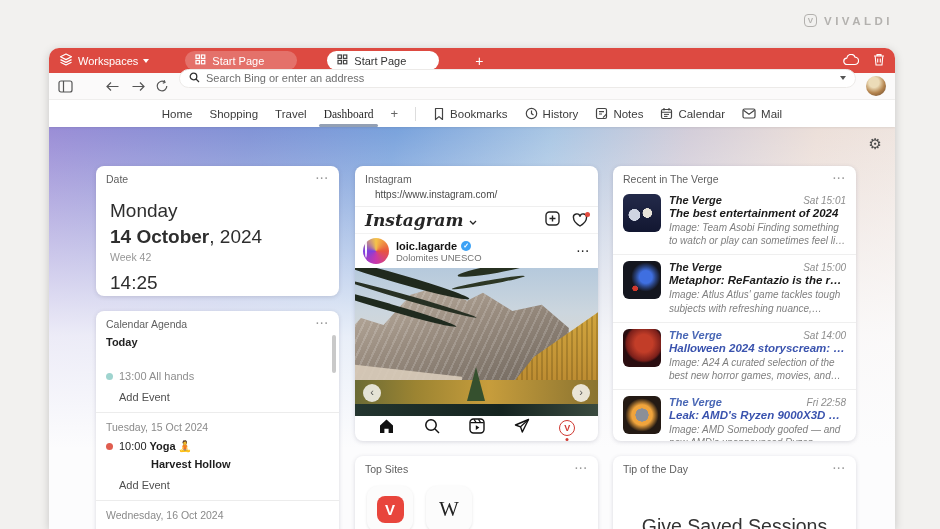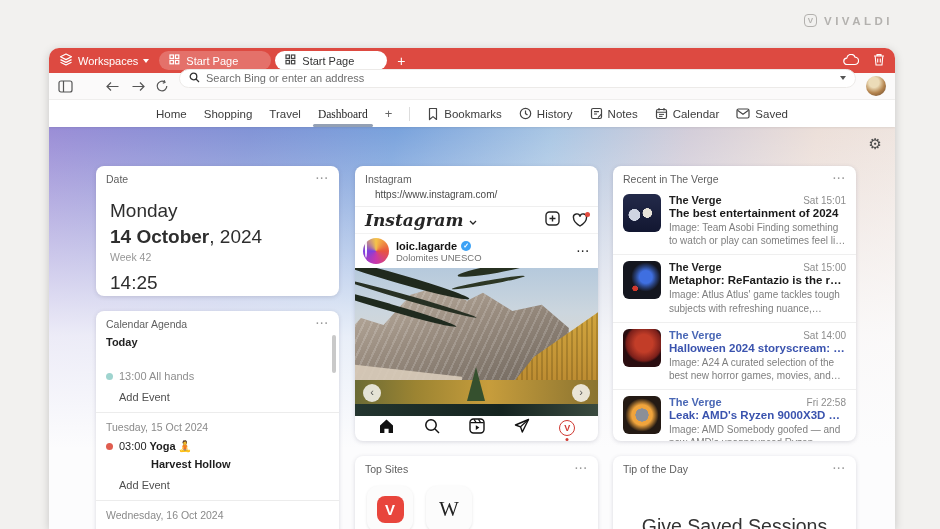--- a/index.html
+++ b/index.html
@@ -6,21 +6,21 @@
     font-family:"Liberation Sans",sans-serif;background:#f2f1ef;}
   *{box-sizing:border-box;}
   .brand{position:absolute;top:14px;right:47px;display:flex;align-items:center;gap:7px;color:#b3b1ae;}
   .brand .logo-ring{width:13px;height:13px;border:1.6px solid #b3b1ae;border-radius:4px;display:grid;place-items:center;font-size:8px;font-weight:bold;}
   .brand .brand-text{font-size:11.5px;font-weight:bold;letter-spacing:3.5px;}
 
   .window{position:absolute;left:49px;top:48px;width:846px;height:481px;border-radius:10px 10px 0 0;
     overflow:hidden;box-shadow:0 2px 10px rgba(0,0,0,0.18);display:flex;flex-direction:column;background:#fff;}
 
   
-  .tabbar{height:25px;background:#dd4a41;display:flex;align-items:center;padding:0 10px;flex-shrink:0;}
+  .tabbar{height:25px;background:#dd4a41;display:flex;align-items:center;padding:0 10px;flex-shrink:0;gap:26px;}
   .workspaces{display:flex;align-items:center;gap:5px;color:#fff;font-size:11px;margin-right:10px;cursor:default;}
   .caret-down{width:0;height:0;border-left:3.5px solid transparent;border-right:3.5px solid transparent;border-top:4px solid #fff;}
   .tab{display:flex;align-items:center;gap:6px;height:19px;border-radius:10px;padding:0 10px;width:112px;font-size:11px;margin-right:4px;}
   .tab.inactive{background:rgba(255,255,255,0.22);color:#fff;}
   .tab.active{background:#fff;color:#333;}
   .tab-plus{color:#fff;font-size:14px;margin-left:6px;line-height:1;}
   .tabbar-spacer{flex:1;}
   .tabbar-right{display:flex;align-items:center;gap:14px;color:#fff;}
 
   
@@ -130,21 +130,21 @@
   .v-item{display:flex;gap:8px;padding:6px 10px 7px;border-bottom:1px solid #efefef;}
   .v-item:last-child{border-bottom:none;}
   .v-thumb{width:38px;height:38px;border-radius:6px;flex-shrink:0;}
   .t1{background:radial-gradient(circle at 30% 55%,#cfd4e2 0 17%,transparent 18%),
       radial-gradient(circle at 64% 50%,#e8e4da 0 15%,transparent 16%),linear-gradient(180deg,#232a4a,#121731);}
   .t2{background:radial-gradient(circle at 60% 42%,#3f6fe0 0 20%,rgba(63,111,224,0.5) 32%,transparent 46%),
       radial-gradient(circle at 32% 72%,#d2382b 0 7%,transparent 8%),#14161f;}
   .t3{background:radial-gradient(circle at 55% 38%,#c23d28 0 28%,#7a1f1a 55%,transparent 62%),#2a0d10;}
   .t4{background:radial-gradient(circle at 50% 50%,#8a8f98 0 24%,transparent 25%),
       radial-gradient(circle at 50% 50%,#f0a43c 0 38%,transparent 62%),#241a14;}
-  .v-content{flex:1;min-width:0;}
+  .v-content{flex:1;min-width:0;font-style:italic;}
   .v-row1{display:flex;justify-content:space-between;align-items:baseline;}
   .v-source{font-size:11px;font-weight:bold;color:#4967b5;}
   .v-time{font-size:10px;color:#8d8d8d;}
   .v-headline{font-size:11.5px;font-weight:bold;color:#3a53ae;white-space:nowrap;overflow:hidden;text-overflow:ellipsis;margin:1px 0 2px;}
   .v-item.visited .v-source{color:#222;}
   .v-item.visited .v-headline{color:#1a1a1a;}
   .v-desc{font-size:10px;color:#7f7f7f;line-height:1.32;display:-webkit-box;-webkit-line-clamp:2;-webkit-box-orient:vertical;overflow:hidden;}
 
   
   .w-topsites{left:306px;top:329px;height:200px;}
@@ -306,21 +306,21 @@
       </span>
       <span>Calendar</span>
     </span>
     <span class="nav-tool">
       <span>
         <svg width="14" height="11" viewBox="0 0 14 11">
             <rect x="1" y="1" width="12" height="9" rx="1.5" fill="none" stroke="#444" stroke-width="1.2"></rect>
             <path d="M1.5 2.2 7 6.2l5.5-4" fill="none" stroke="#444" stroke-width="1.1"></path>
           </svg>
       </span>
-      <span>Saved</span>
+      <span>Mail</span>
     </span>
   </div>
 
   <div class="dashboard">
     <span class="gear">⚙</span>
 
     <div class="card w-date">
       <div class="card-head">
         <span>Date</span>
         <span class="menu-dots">···</span>
@@ -342,21 +342,21 @@
         <div class="agenda-today">Today</div>
         <div class="ev muted">
           <span class="dot" style="background:#9fd4cf"></span>
           <span><span>13:00</span> <span class="ev-title">All hands</span></span>
         </div>
         <div class="add-event">Add Event</div>
         <div class="agenda-div"></div>
         <div class="agenda-day">Tuesday, 15 Oct 2024</div>
         <div class="ev">
           <span class="dot" style="background:#e05d4f"></span>
-          <span><span>03:00</span> <span class="ev-title">Yoga 🧘</span></span>
+          <span><span>10:00</span> <span class="ev-title">Yoga 🧘</span></span>
         </div>
         <div class="ev-loc">Harvest Hollow</div>
         <div class="add-event">Add Event</div>
         <div class="agenda-div"></div>
         <div class="agenda-day">Wednesday, 16 Oct 2024</div>
 
       </div>
       <span class="scroll-thumb"></span>
     </div>
 

